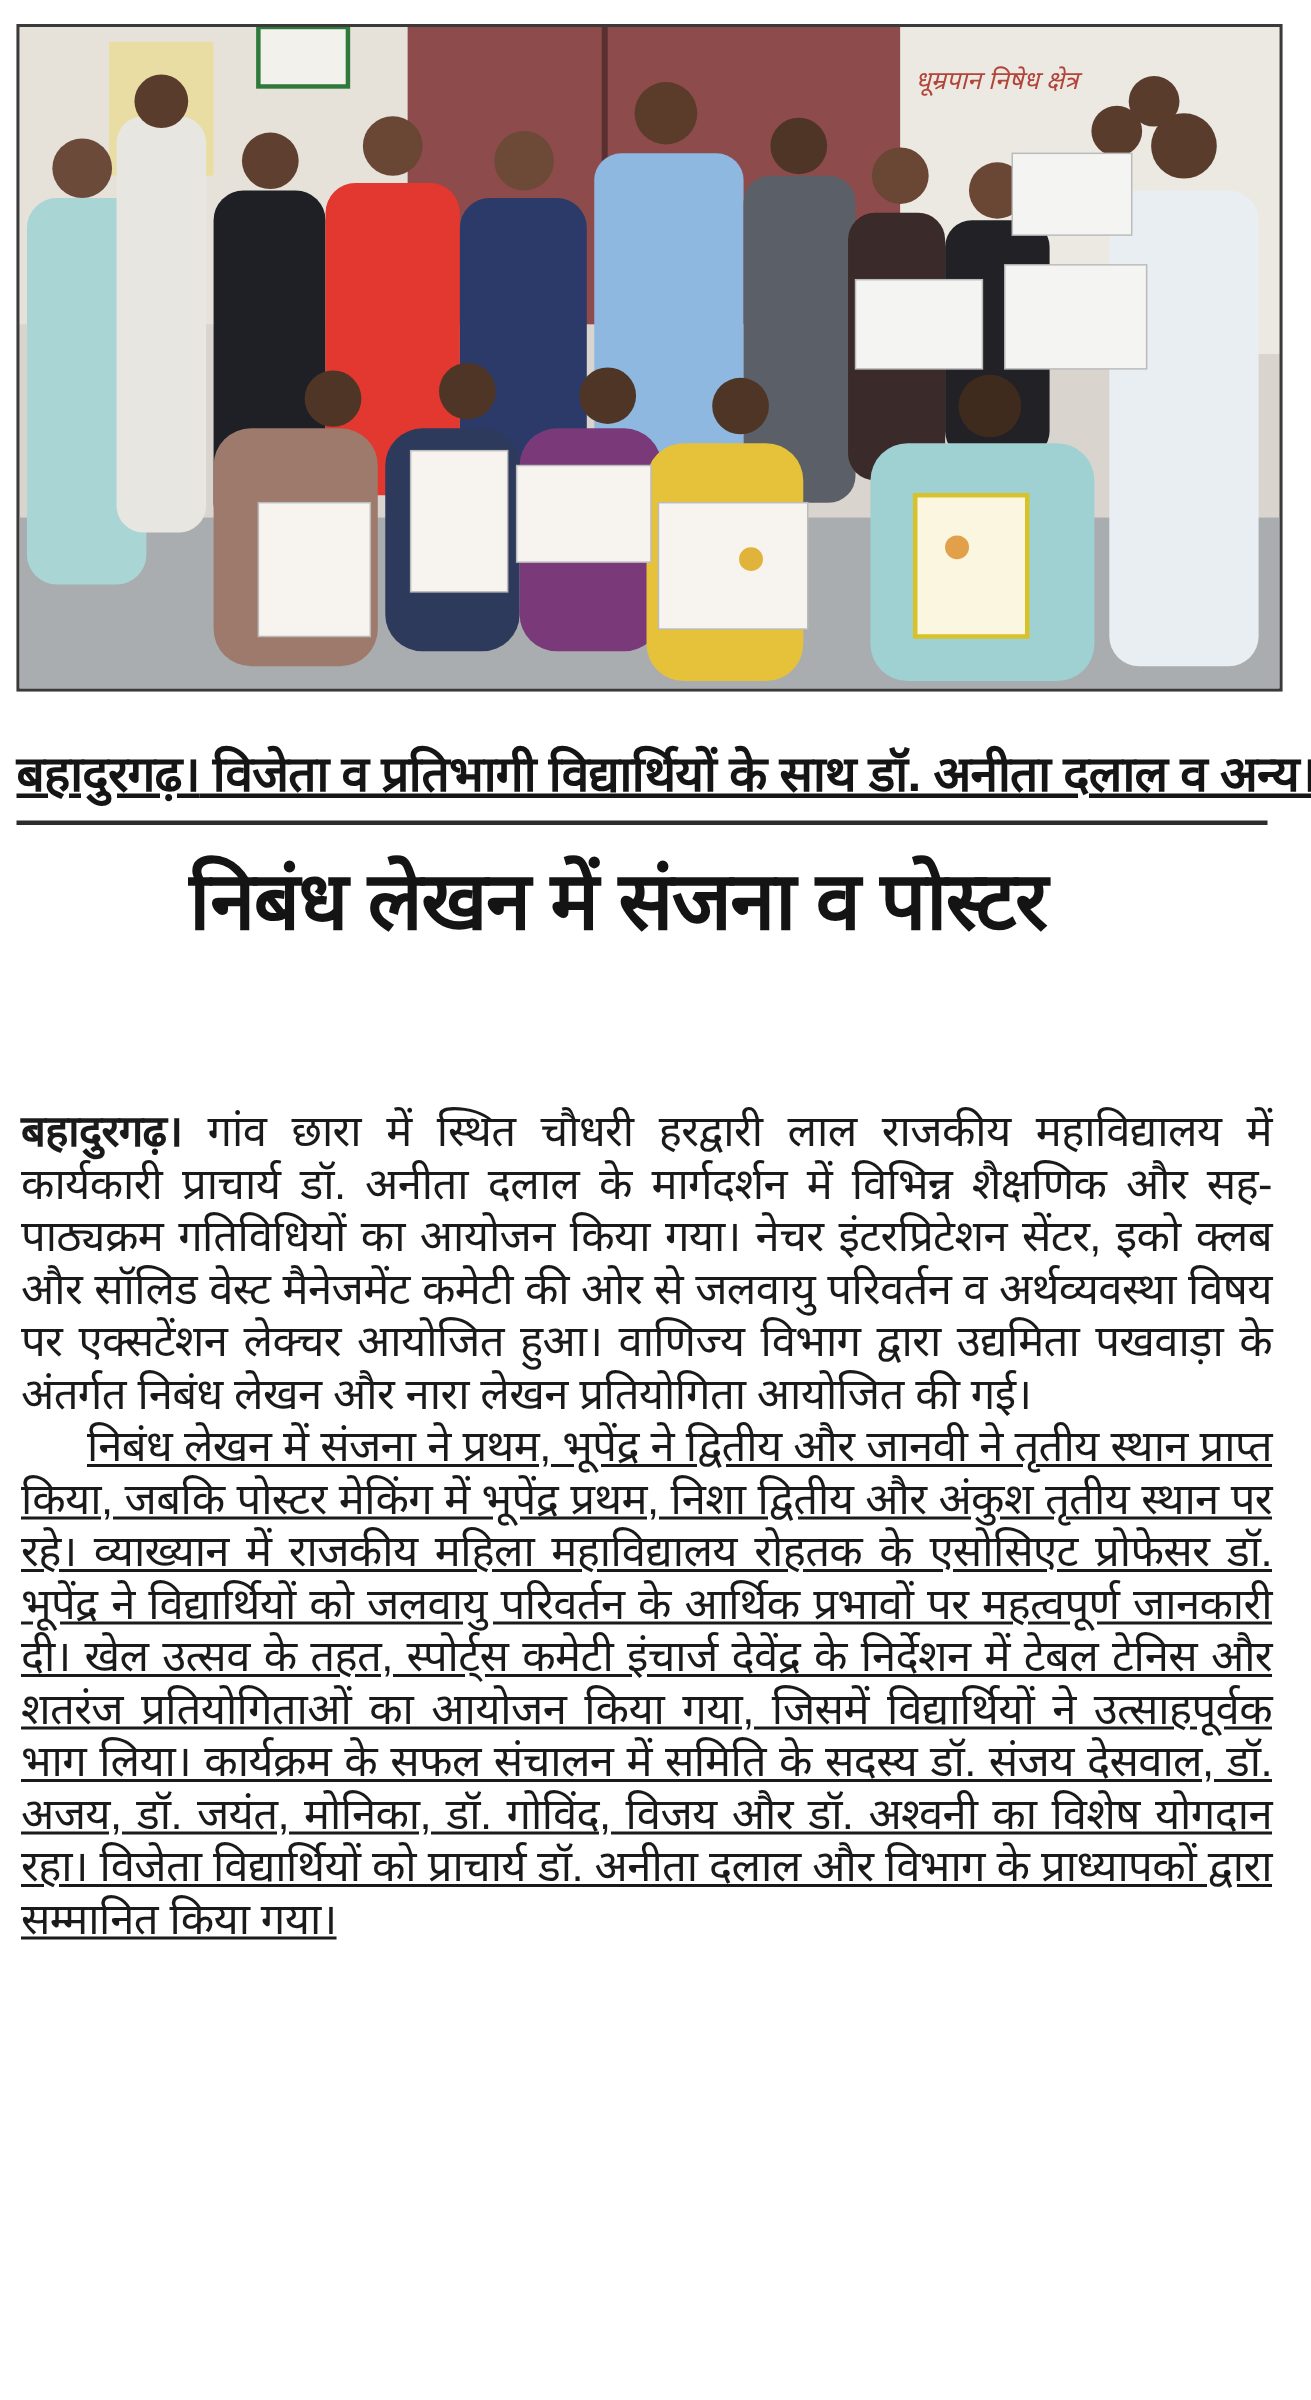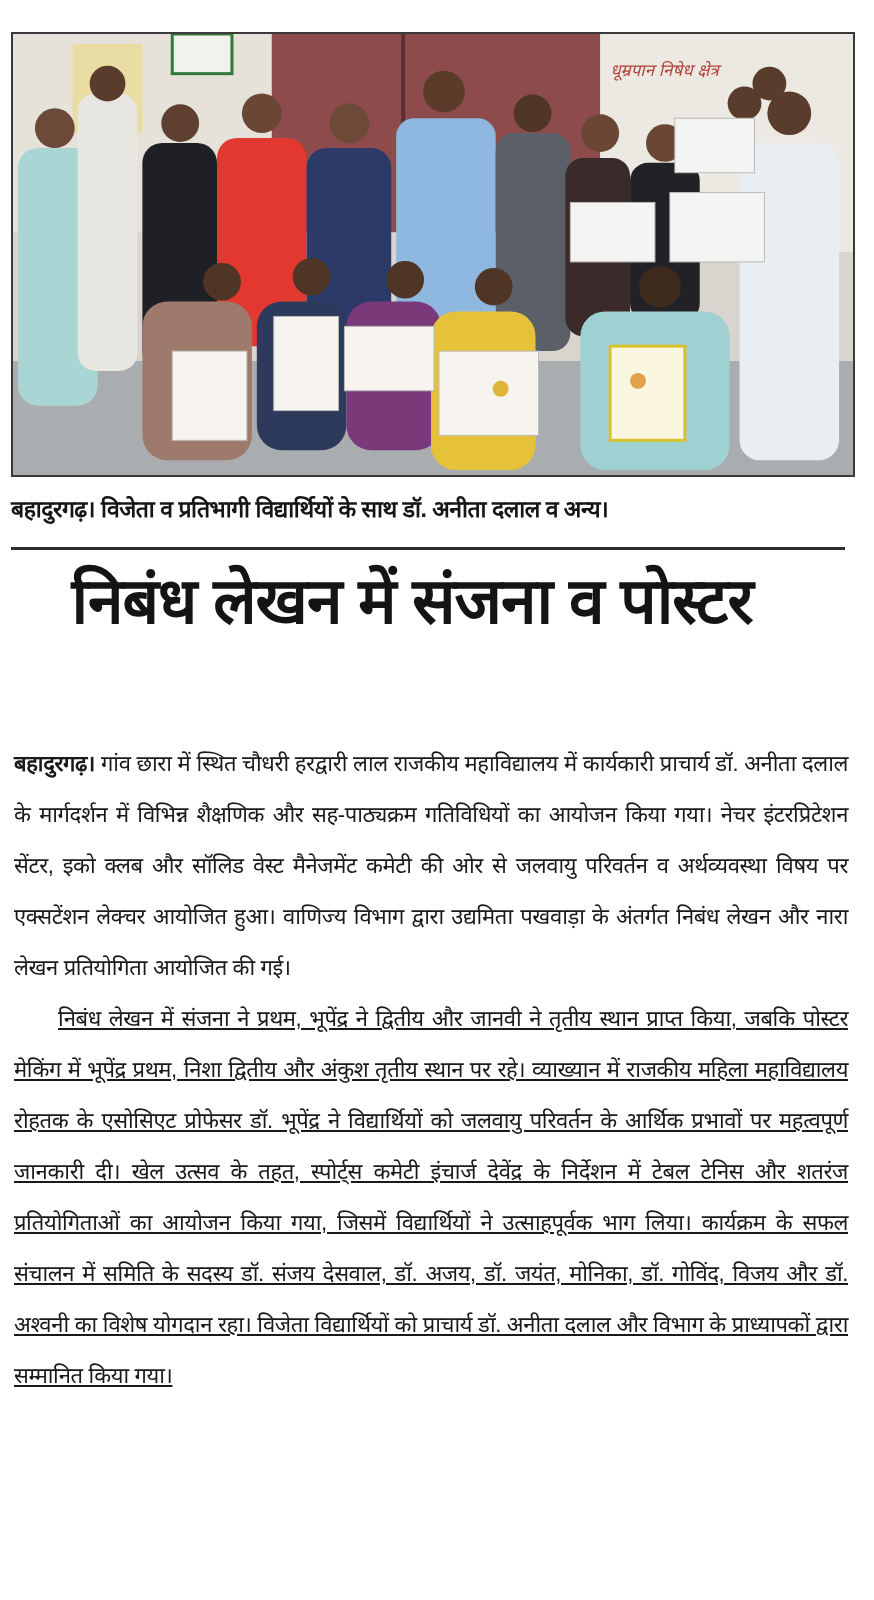--- a/index.html
+++ b/index.html
@@ -1,43 +1,43 @@
 <!DOCTYPE html>
 <html><head>
 <meta charset="utf-8">
 <style>
   html, body { margin: 0; padding: 0; background: #ffffff; }
   body {
     width: 874px; height: 1600px; position: relative; overflow: hidden;
     font-family: "Liberation Sans", "DejaVu Sans", sans-serif; color: #1b1b1b;
   }
   .photo {
-    position: absolute; left: 11px; top: 32px; width: 844px; height: 445px;
+    position: absolute; left: 11px; top: 16px; width: 844px; height: 445px;
     border: 2px solid #3a3a3a; box-sizing: border-box; overflow: hidden;
     background: #cfcac2;
   }
   .photo svg { display: block; width: 100%; height: 100%; }
   .caption {
     position: absolute; left: 11px; top: 492px; width: 840px;
-    font-size: 23px; font-weight: bold; letter-spacing: -0.5px;
-    white-space: nowrap; color: #151515;
+    font-size: 33px; font-weight: bold; letter-spacing: -0.5px;
+    white-space: nowrap; color: #151515; text-decoration: underline;
   }
   .caption .dateline { font-weight: bold; }
   .rule {
     position: absolute; left: 11px; top: 547px; width: 834px; height: 3px;
     background: #2c2c2c;
   }
   .headline {
     position: absolute; left: 0; top: 562px; width: 824px; text-align: center;
-    font-size: 64px; line-height: 78px; font-weight: bold; color: #141414;
+    font-size: 54px; line-height: 78px; font-weight: bold; color: #141414;
     letter-spacing: -1px;
   }
   .article {
     position: absolute; left: 14px; top: 738px; width: 834px;
-    font-size: 22px; line-height: 51px; color: #1a1a1a;
+    font-size: 29px; line-height: 35px; color: #1a1a1a;
     text-align: justify; letter-spacing: -0.4px;
   }
   .article p { margin: 0; }
   .article p + p { text-indent: 44px; text-decoration: underline; }
   .article .dateline { font-weight: bold; }
 </style>
 </head>
 <body>
 
 <div class="photo">

